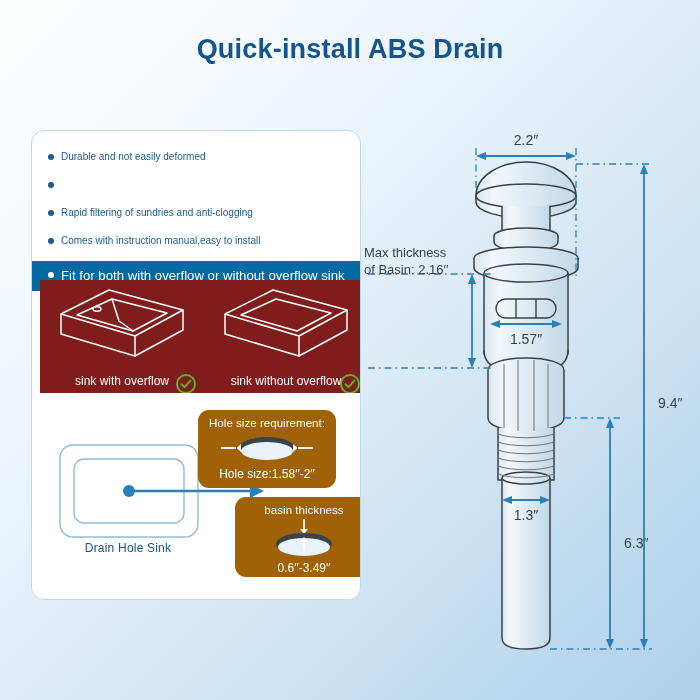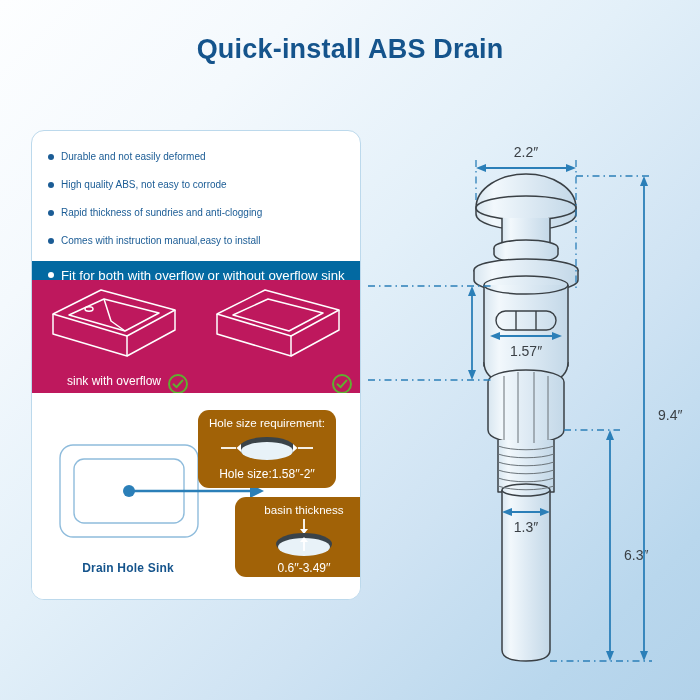--- a/index.html
+++ b/index.html
@@ -31,49 +31,49 @@
   }
   .dot{width:6px;height:6px;border-radius:50%;background:#1b5c95;margin-top:11px;flex:0 0 auto;}
   .bullet.banner{
     background:#0369a1;color:#ffffff;height:30px;line-height:30px;margin-top:6px;
     font-size:13.2px;
   }
   .bullet.banner .dot{background:#ffffff;}
 
   
   .sinkpanel{
-    position:absolute;left:0;top:149px;width:100%;height:113px;background:#be185d;
+    position:absolute;left:8px;top:149px;width:100%;height:113px;background:#7f1d1d;
   }
   .sinkpair{position:absolute;inset:0;display:flex;}
   .sinkcell{flex:1;position:relative;}
   .sinkcell svg{position:absolute;left:50%;top:4px;transform:translateX(-50%);}
   .sinkcap{
     position:absolute;left:0;bottom:5px;width:100%;text-align:center;
     font-size:12px;color:#ffffff;
   }
   .checkwrap{position:absolute;right:18px;bottom:24px;}
 
   
   .holearea{position:absolute;left:0;top:262px;width:100%;height:208px;background:#ffffff;}
   .sinkrect{position:absolute;left:26px;top:48px;}
   .sinklabel{
-    position:absolute;left:26px;top:168px;width:140px;text-align:center;
-    font-size:12px;font-weight:bold;color:#15548c;letter-spacing:.2px;
+    position:absolute;left:26px;top:148px;width:140px;text-align:center;
+    font-size:12px;font-weight:normal;color:#15548c;letter-spacing:.2px;
   }
   .badge{
     position:absolute;background:#a16207;border-radius:11px;color:#fff;text-align:center;
     box-sizing:border-box;
   }
   .badge.hole{left:166px;top:17px;width:138px;height:78px;padding-top:6px;}
   .badge.thick{left:166px;top:104px;width:138px;height:80px;padding-top:6px;margin-left:37px;}
   .badge .bt{font-size:11.6px;line-height:14px;}
   .badge .bv{font-size:12px;line-height:14px;margin-top:2px;}
 
   
-  .tech{position:absolute;left:352px;top:130px;width:348px;height:560px;}
+  .tech{position:absolute;left:352px;top:118px;width:348px;height:560px;}
   .tech svg{position:absolute;left:0;top:0;}
   .dim{font-size:14px;fill:#3b4045;font-family:"Liberation Sans",sans-serif;}
   .maxlbl{
     position:absolute;left:12px;top:126px;width:118px;
     font-size:13px;color:#3b4045;line-height:17px;
   }
 </style>
 </head>
 <body>
 
@@ -83,25 +83,24 @@
 
   <div class="card">
 
     <div class="bullets">
       <div class="bullet">
         <span class="dot"></span>
         <span>Durable and not easily deformed</span>
       </div>
       <div class="bullet">
         <span class="dot"></span>
-        <span>High quality ABS, not easy to corrode</span>
       </div>
       <div class="bullet">
         <span class="dot"></span>
-        <span>Rapid thickness of sundries and anti-clogging</span>
+        <span>Rapid filtering of sundries and anti-clogging</span>
       </div>
       <div class="bullet">
         <span class="dot"></span>
         <span>Comes with instruction manual,easy to install</span>
       </div>
       <div class="bullet banner">
         <span class="dot"></span>
         <span>Fit for both with overflow or without overflow sink</span>
       </div>
     </div>
@@ -137,20 +136,21 @@
               <path d="M88 72 L136 46 L136 26"></path>
               <path d="M30 31 L65 15 L120 29 L86 47 Z"></path>
             </g>
           </svg>
           <span class="checkwrap">
             <svg width="22" height="22" viewBox="0 0 22 22">
               <circle cx="11" cy="11" r="9" fill="none" stroke="#5fb030" stroke-width="2"></circle>
               <path d="M6.5 11.2 L9.6 14.2 L15.4 7.6" fill="none" stroke="#5fb030" stroke-width="2" stroke-linecap="round" stroke-linejoin="round"></path>
             </svg>
           </span>
+          <div class="sinkcap">sink without overflow</div>
         </div>
 
       </div>
     </div>
 
     <div class="holearea">
 
       <div class="sinkrect">
         <svg width="210" height="105" viewBox="0 0 210 105">
           <rect x="2" y="4" width="138" height="92" rx="13" fill="none" stroke="#8fbcdc" stroke-width="1.4"></rect>
@@ -298,15 +298,19 @@
       <text class="dim" x="272" y="430">6.3″</text>
 
       <g stroke="#2b7fb8" stroke-width="1.8">
         <line x1="292" y1="52" x2="292" y2="525"></line>
       </g>
       <path d="M292 46 L288 56 L296 56 Z" fill="#2b7fb8"></path>
       <path d="M292 531 L288 521 L296 521 Z" fill="#2b7fb8"></path>
       <text class="dim" x="306" y="290">9.4″</text>
     </svg>
 
+    <div class="maxlbl">
+      <div>Max thickness</div>
+      <div>of Basin: 2.16′′</div>
+    </div>
   </div>
 
 </div>
 
 </body></html>

